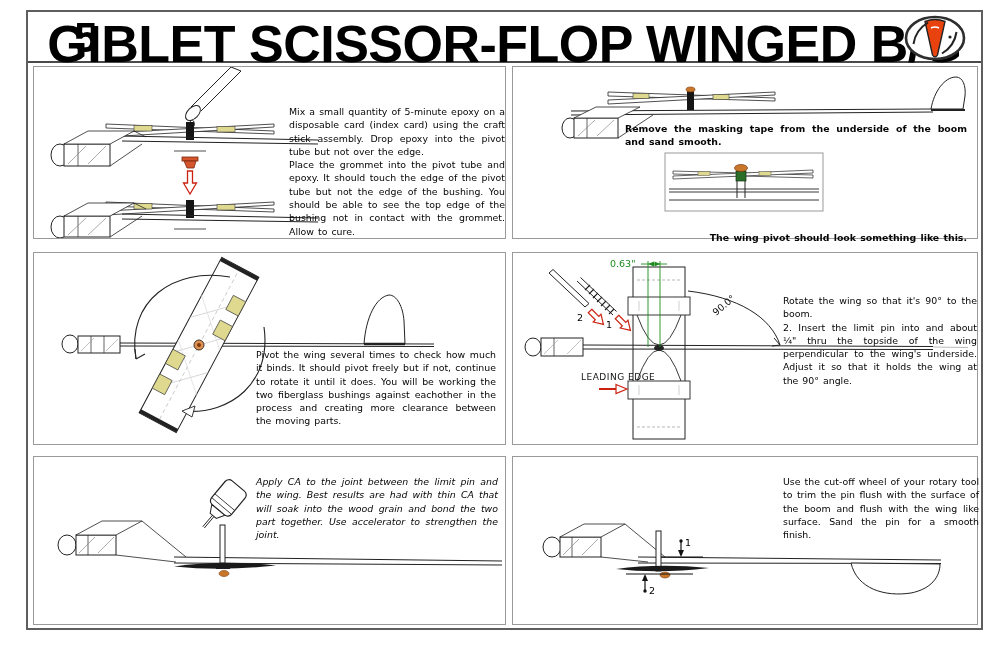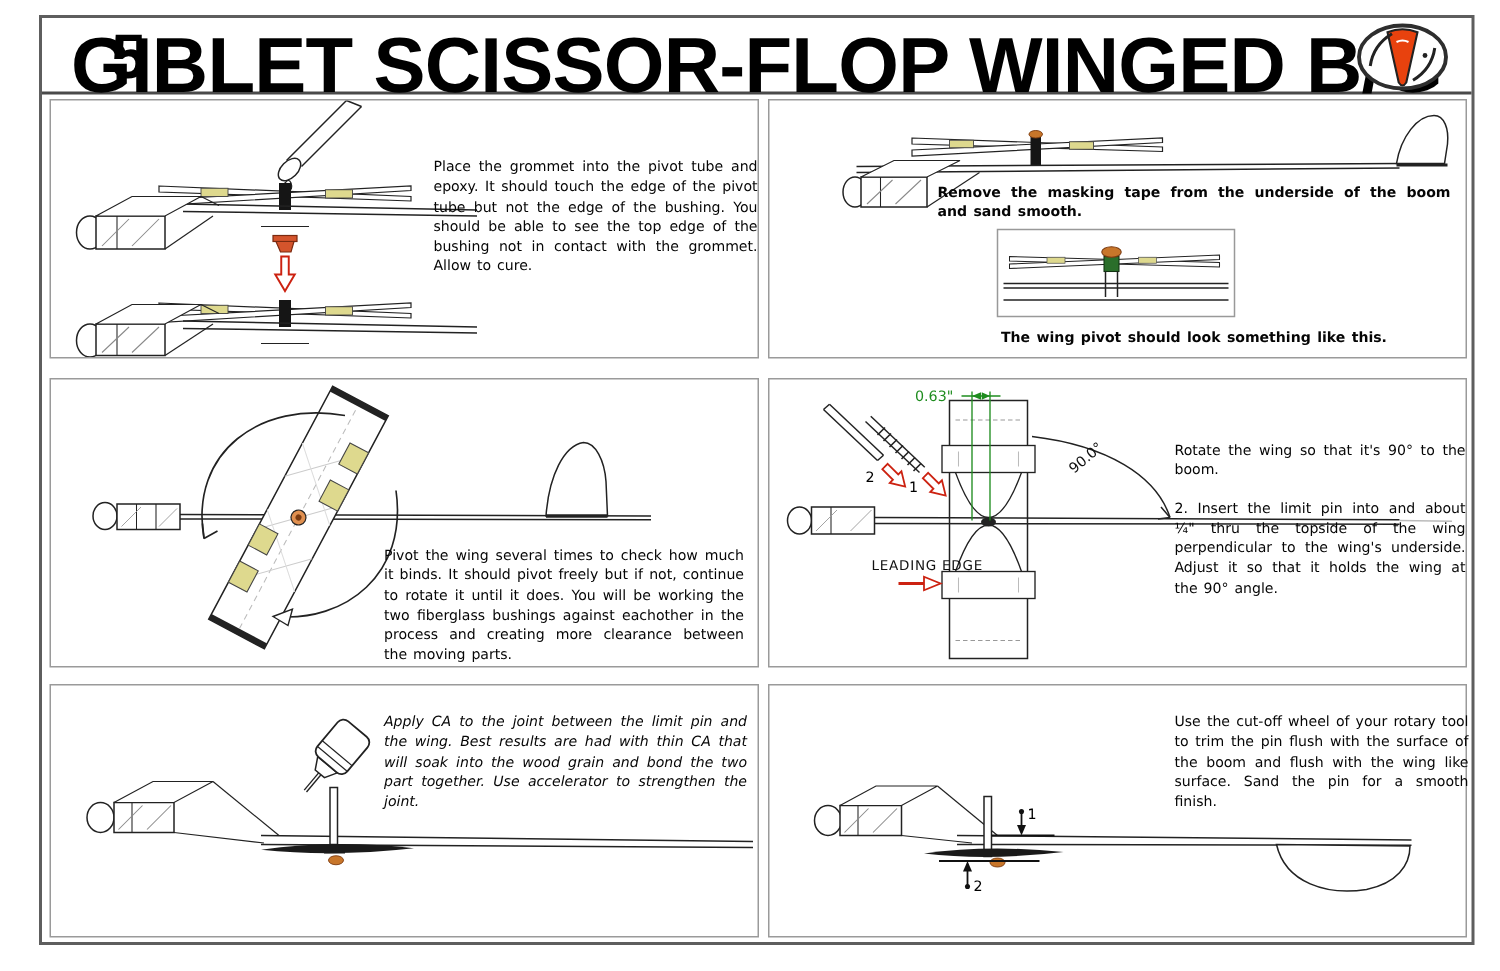--- a/index.html
+++ b/index.html
@@ -23,21 +23,21 @@
   #p2 { left:512px; top:66px;  width:466px; height:173px;font-weight:bold; }
   #p3 { left:33px;  top:252px; width:473px; height:193px; }
   #p4 { left:512px; top:252px; width:466px; height:193px; }
   #p5 { left:33px;  top:456px; width:473px; height:169px;font-style:italic; }
   #p6 { left:512px; top:456px; width:466px; height:169px; }
 
   .draw { position:absolute; left:0; top:0; }
 
   .txt { position:absolute; font-size:9.4px; line-height:13.3px; text-align:justify;
          word-spacing:1px; color:#050505; }
-  .txt p + p { margin-top:12px; }
+  .txt p + p { }
 
   .svglabel { font-family:"DejaVu Sans", sans-serif; }
 </style>
 </head>
 <body>
 
 <div class="frame"></div>
 
 <div class="header">
   <div class="page-num">5</div>
@@ -102,20 +102,21 @@
       <rect x="30" y="149" width="46" height="21" fill="#fff" stroke="#222"></rect>
       <line x1="44" y1="149" x2="44" y2="170" stroke="#222" stroke-width="0.7"></line>
       <line x1="34" y1="168" x2="52" y2="151" stroke="#888" stroke-width="0.7"></line>
       <line x1="54" y1="168" x2="72" y2="151" stroke="#888" stroke-width="0.7"></line>
       <polygon points="30,149 76,149 100,136 54,136" fill="#fff" stroke="#222" stroke-width="0.8"></polygon>
       <line x1="100" y1="136" x2="112" y2="142" stroke="#222" stroke-width="0.8"></line>
       <line x1="76" y1="170" x2="108" y2="149" stroke="#222" stroke-width="0.8"></line>
     </g>
   </svg>
   <div class="txt" style="left:255px; top:38px; width:216px;">
+    <p>Mix a small quantity of 5-minute epoxy on a disposable card (index card) using the craft stick assembly. Drop epoxy into the pivot tube but not over the edge.</p>
     <p>Place the grommet into the pivot tube and epoxy. It should touch the edge of the pivot tube but not the edge of the bushing. You should be able to see the top edge of the bushing not in contact with the grommet. Allow to cure.</p>
   </div>
 </div>
 
 <div class="panel" id="p2">
   <svg class="draw" width="464" height="171" viewBox="0 0 464 171">
     <g>
       <polygon points="95,25 262,31 262,34 95,29" fill="#fff" stroke="#222" stroke-width="0.8"></polygon>
       <polygon points="95,33 262,25 262,28 95,37" fill="#fff" stroke="#222" stroke-width="0.8"></polygon>
       <rect x="120" y="26.5" width="16" height="5" fill="#ded98e" stroke="#444" stroke-width="0.6"></rect>
@@ -146,21 +147,21 @@
       <line x1="224" y1="114" x2="224" y2="131" stroke="#222" stroke-width="1"></line>
       <line x1="232" y1="114" x2="232" y2="131" stroke="#222" stroke-width="1"></line>
       <line x1="156" y1="122" x2="306" y2="122" stroke="#222" stroke-width="0.9"></line>
       <line x1="156" y1="125" x2="306" y2="125" stroke="#222" stroke-width="0.9"></line>
       <line x1="156" y1="133" x2="306" y2="133" stroke="#222" stroke-width="0.9"></line>
     </g>
   </svg>
   <div class="txt" style="left:112px; top:55px; width:342px;">
     <p>Remove the masking tape from the underside of the boom and sand smooth.</p>
   </div>
-  <div class="txt" style="left:112px; top:152px; width:342px; text-align:center;">
+  <div class="txt" style="left:112px; top:164px; width:342px; text-align:right;">
     <p>The wing pivot should look something like this.</p>
   </div>
 </div>
 
 <div class="panel" id="p3">
   <svg class="draw" width="471" height="191" viewBox="0 0 471 191">
     <g>
       <ellipse cx="36" cy="91" rx="8" ry="9" fill="#fff" stroke="#222"></ellipse>
       <rect x="44" y="83" width="42" height="17" fill="#fff" stroke="#222"></rect>
       <line x1="57" y1="83" x2="57" y2="100" stroke="#222" stroke-width="0.7"></line>
@@ -191,21 +192,21 @@
       <circle cx="0" cy="0" r="2" fill="#7a3a10"></circle>
     </g>
 
     <g>
       <path d="M102,106 C 92,48 140,14 196,24" fill="none" stroke="#222" stroke-width="1.1"></path>
       <path d="M102,106 l-1,-10 m1,10 l9,-5" fill="none" stroke="#222" stroke-width="1.1"></path>
       <path d="M230,74 C 238,130 196,162 150,158" fill="none" stroke="#222" stroke-width="1.1"></path>
       <polygon points="148,158 161,153 158,164" fill="#fff" stroke="#222" stroke-width="0.9"></polygon>
     </g>
   </svg>
-  <div class="txt" style="left:222px; top:95px; width:240px;margin-top:16px;">
+  <div class="txt" style="left:222px; top:95px; width:240px;">
     <p>Pivot the wing several times to check how much it binds. It should pivot freely but if not, continue to rotate it until it does. You will be working the two fiberglass bushings against eachother in the process and creating more clearance between the moving parts.</p>
   </div>
 </div>
 
 <div class="panel" id="p4">
   <svg class="draw" width="464" height="191" viewBox="0 0 464 191">
     <g>
       <rect x="120" y="14" width="52" height="172" fill="#fff" stroke="#222"></rect>
       <line x1="124" y1="27" x2="168" y2="27" stroke="#999" stroke-width="0.7" stroke-dasharray="3,2"></line>
       <line x1="124" y1="174" x2="168" y2="174" stroke="#999" stroke-width="0.7" stroke-dasharray="3,2"></line>

